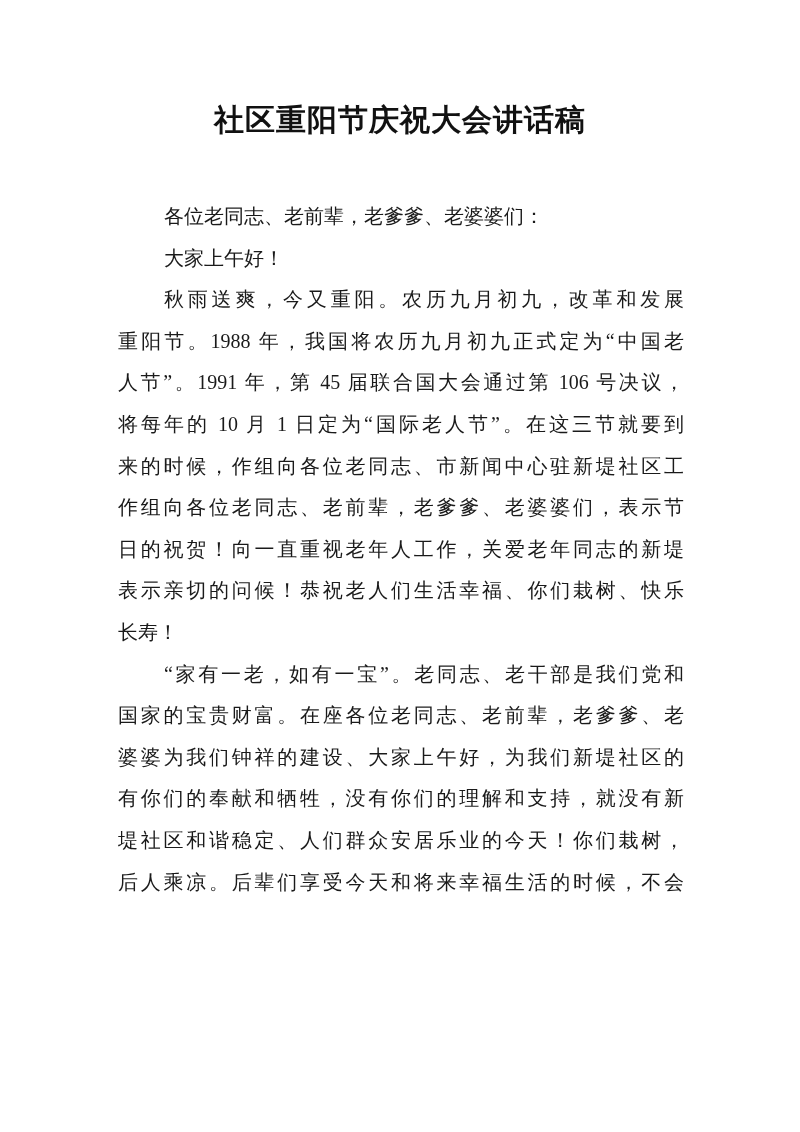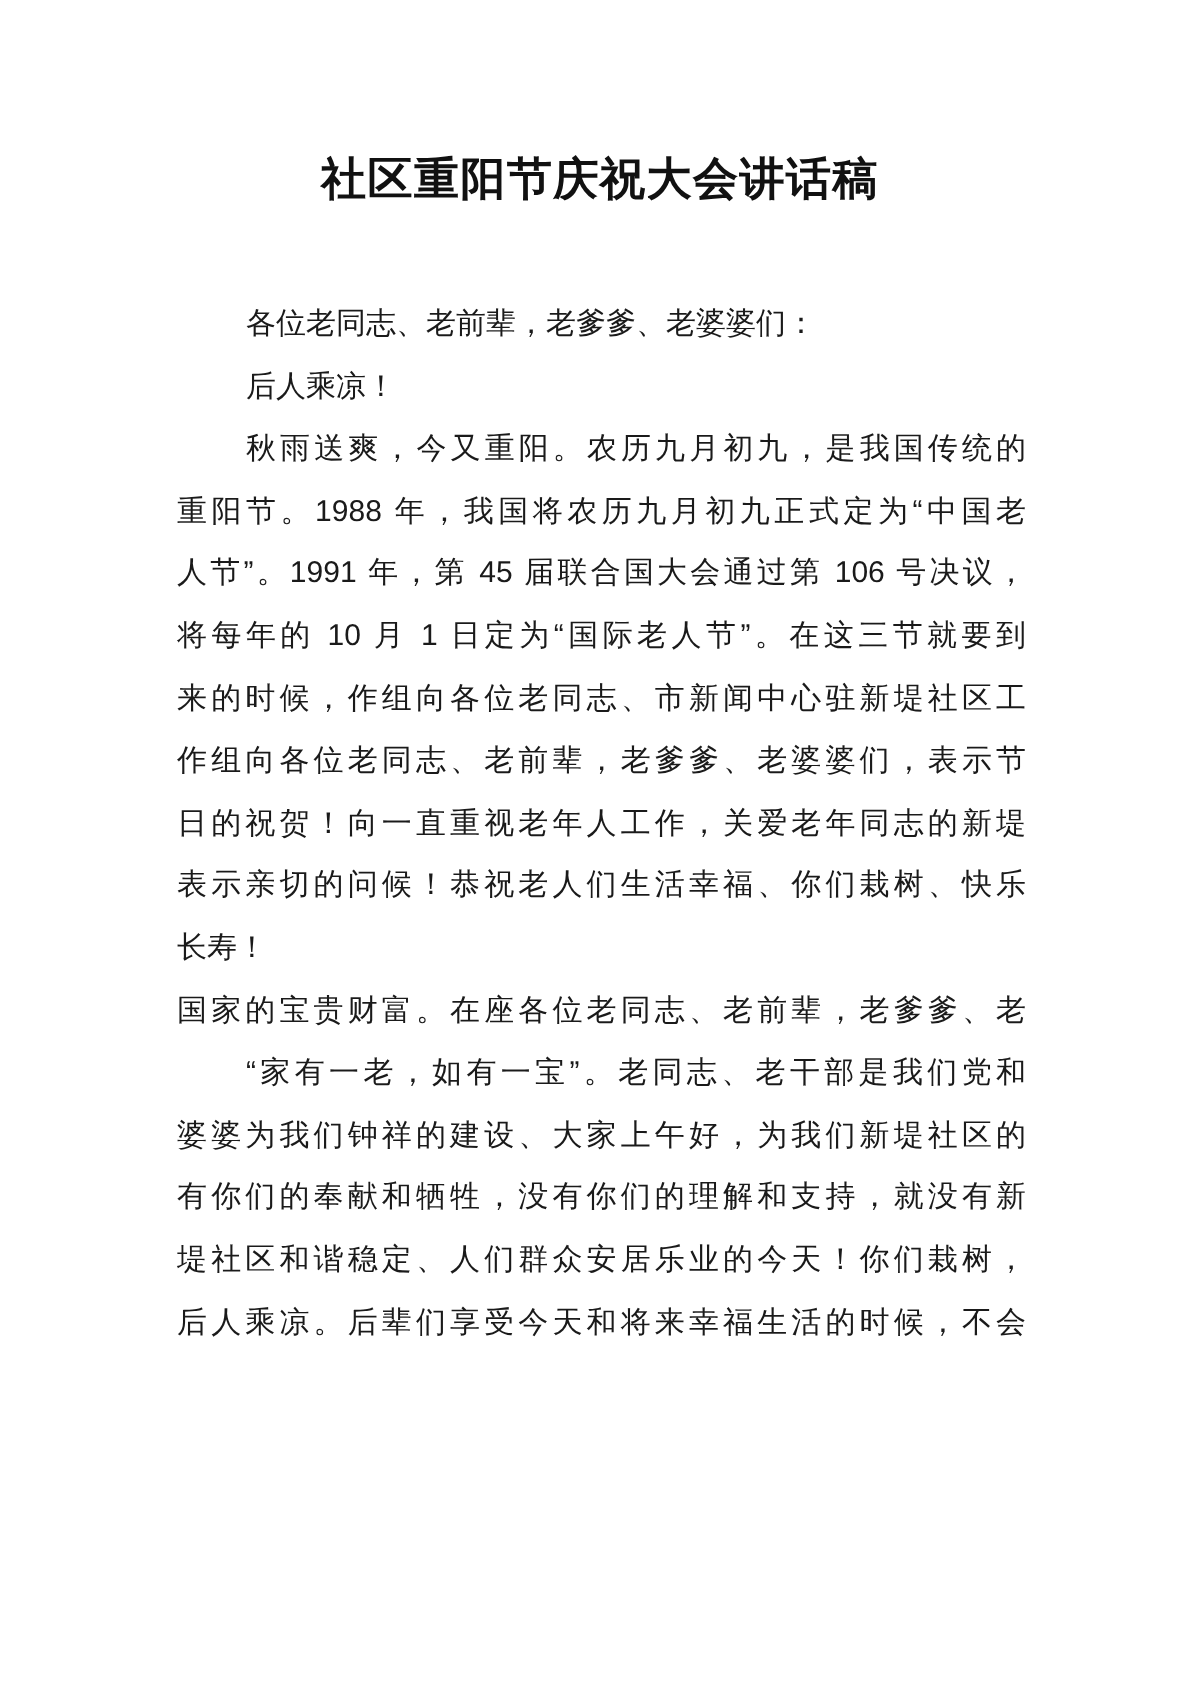--- a/index.html
+++ b/index.html
@@ -5,44 +5,44 @@
   html, body { margin: 0; padding: 0; background: #ffffff; }
   body { width: 800px; height: 1132px; overflow: hidden; position: relative; }
   .page { position: absolute; left: 0; top: 0; width: 700px; height: 1132px; background: #fff; }
   .title {
     position: absolute; left: 0; top: 96px; width: 800px; text-align: center;
     font-family: "DejaVu Sans", sans-serif; font-size: 30px; font-weight: bold;
     color: #111; letter-spacing: 1px; line-height: 48px;
   }
   .body {
     position: absolute; left: 118px; top: 196px; width: 566px;
-    font-family: Liberation Sans, sans-serif; font-size: 20px; color: #1a1a1a;
+    font-family: Liberation Serif, serif; font-size: 20px; color: #1a1a1a;
     line-height: 41.6px;
   }
   .line { display: block; white-space: nowrap; height: 41.6px; text-align: justify; text-align-last: justify; }
   .line.last { text-align-last: left; }
   .line.indent { padding-left: 46px; }
 </style>
 </head>
 <body>
 
 <div class="page">
   <div class="title">社区重阳节庆祝大会讲话稿</div>
   <div class="body">
     <span class="line indent last">各位老同志、老前辈，老爹爹、老婆婆们：</span>
-    <span class="line indent last">后人乘凉！</span>
-    <span class="line indent">秋雨送爽，今又重阳。农历九月初九，是我国传统的</span>
+    <span class="line indent last">大家上午好！</span>
+    <span class="line indent">秋雨送爽，今又重阳。农历九月初九，改革和发展</span>
     <span class="line">重阳节。1988 年，我国将农历九月初九正式定为“中国老</span>
     <span class="line">人节”。1991 年，第 45 届联合国大会通过第 106 号决议，</span>
     <span class="line">将每年的 10 月 1 日定为“国际老人节”。在这三节就要到</span>
     <span class="line">来的时候，作组向各位老同志、市新闻中心驻新堤社区工</span>
     <span class="line">作组向各位老同志、老前辈，老爹爹、老婆婆们，表示节</span>
     <span class="line">日的祝贺！向一直重视老年人工作，关爱老年同志的新堤</span>
     <span class="line">表示亲切的问候！恭祝老人们生活幸福、你们栽树、快乐</span>
     <span class="line last">长寿！</span>
+    <span class="line indent">“家有一老，如有一宝”。老同志、老干部是我们党和</span>
     <span class="line">国家的宝贵财富。在座各位老同志、老前辈，老爹爹、老</span>
-    <span class="line indent">“家有一老，如有一宝”。老同志、老干部是我们党和</span>
     <span class="line">婆婆为我们钟祥的建设、大家上午好，为我们新堤社区的</span>
     <span class="line">有你们的奉献和牺牲，没有你们的理解和支持，就没有新</span>
     <span class="line">堤社区和谐稳定、人们群众安居乐业的今天！你们栽树，</span>
     <span class="line">后人乘凉。后辈们享受今天和将来幸福生活的时候，不会</span>
   </div>
 </div>
 
 </body></html>

